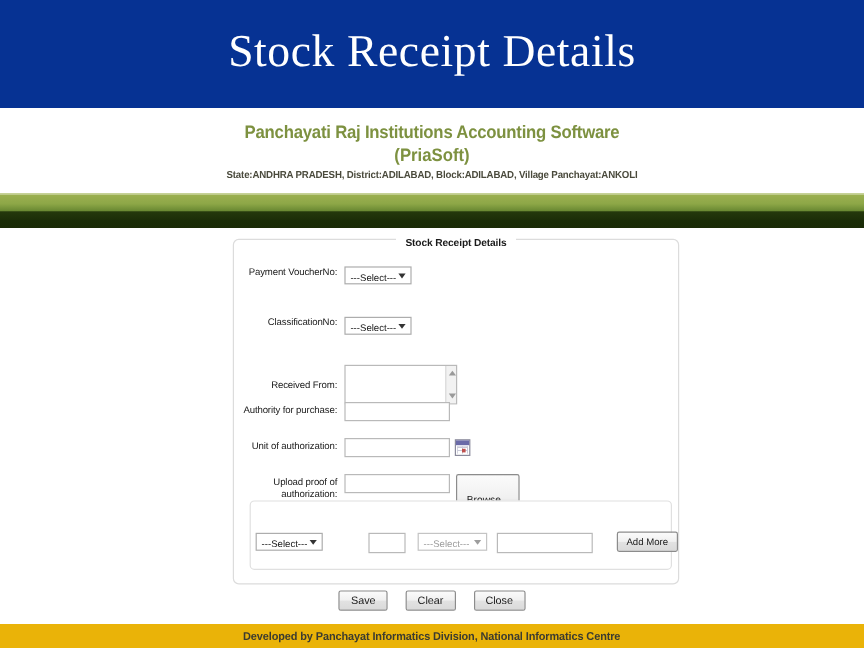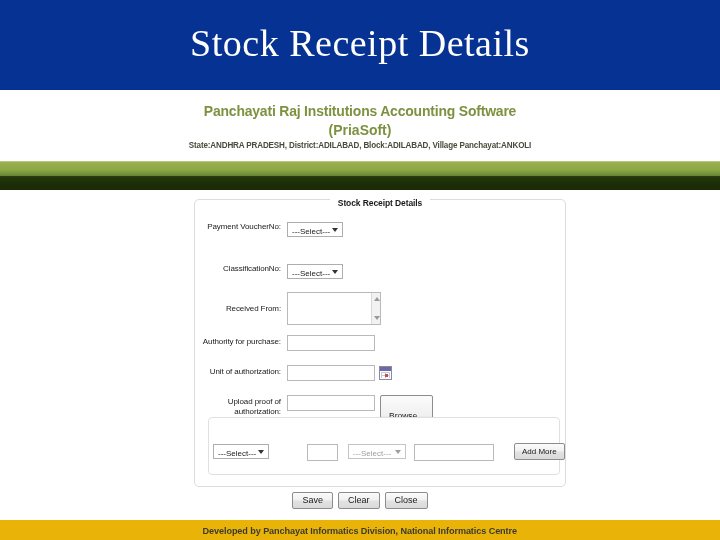--- a/index.html
+++ b/index.html
@@ -250,21 +250,21 @@
   }
   .ictl { position: absolute; }
 
   
   #action-buttons {
     position: absolute;
     left: 0; top: 302px;
     width: 720px;
     display: flex;
     justify-content: center;
-    gap: 5px;
+    gap: 15px;
   }
   #action-buttons .btn { padding: 2px 9px; font-size: 9px; }
 
   
   #footer-band {
     position: absolute; left: 0; top: 520px;
     width: 720px; height: 20px;
     background: #eab308;
     display: flex;
     align-items: center;
@@ -316,21 +316,21 @@
       <div class="frow" style="left:0; top:64px;">
         <div class="flabel">ClassificationNo:</div>
         <div class="fcontrol">
           <div class="sel" style="width:56px;">
             <span>---Select---</span>
             <span class="arrow"></span>
           </div>
         </div>
       </div>
 
-      <div class="frow" style="left:0; top:92px;justify-content:center;">
+      <div class="frow" style="left:0; top:104px;justify-content:center;">
         <div class="flabel" style="padding-top:12px;">Received From:</div>
         <div class="fcontrol">
           <div class="area">
             <div class="sbar">
               <span class="up"></span>
               <span class="dn"></span>
             </div>
           </div>
         </div>
       </div>

